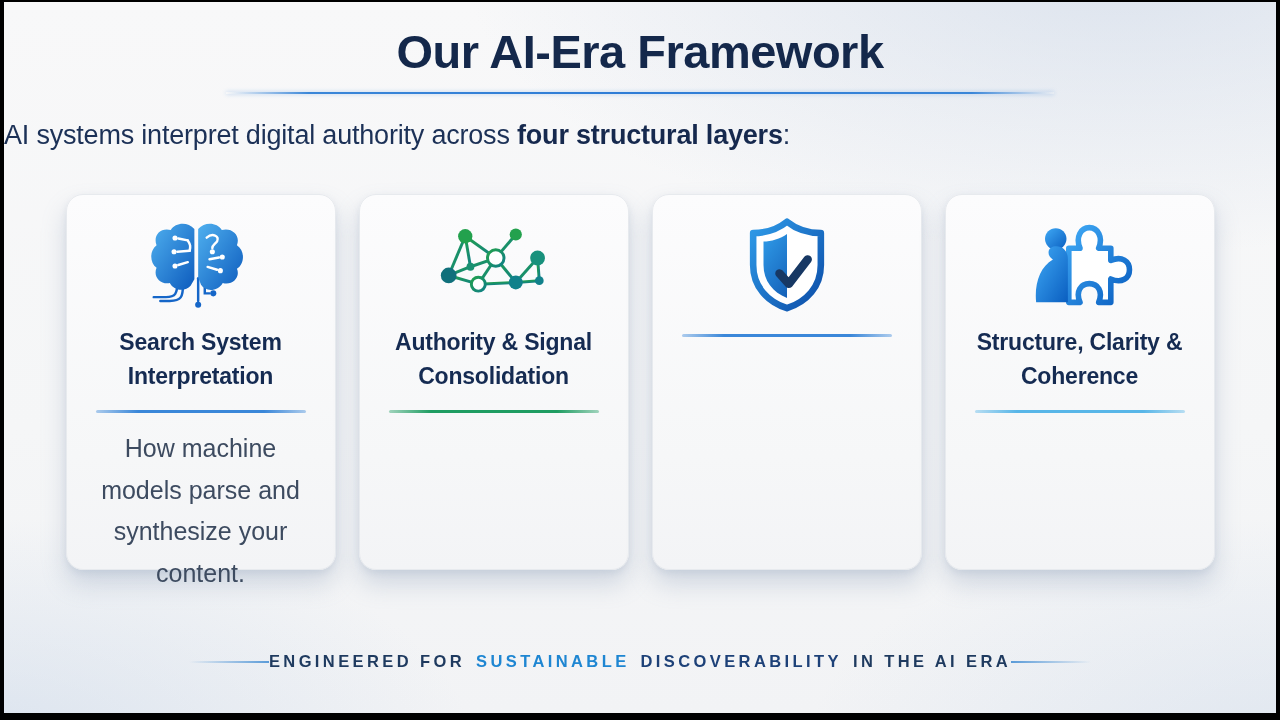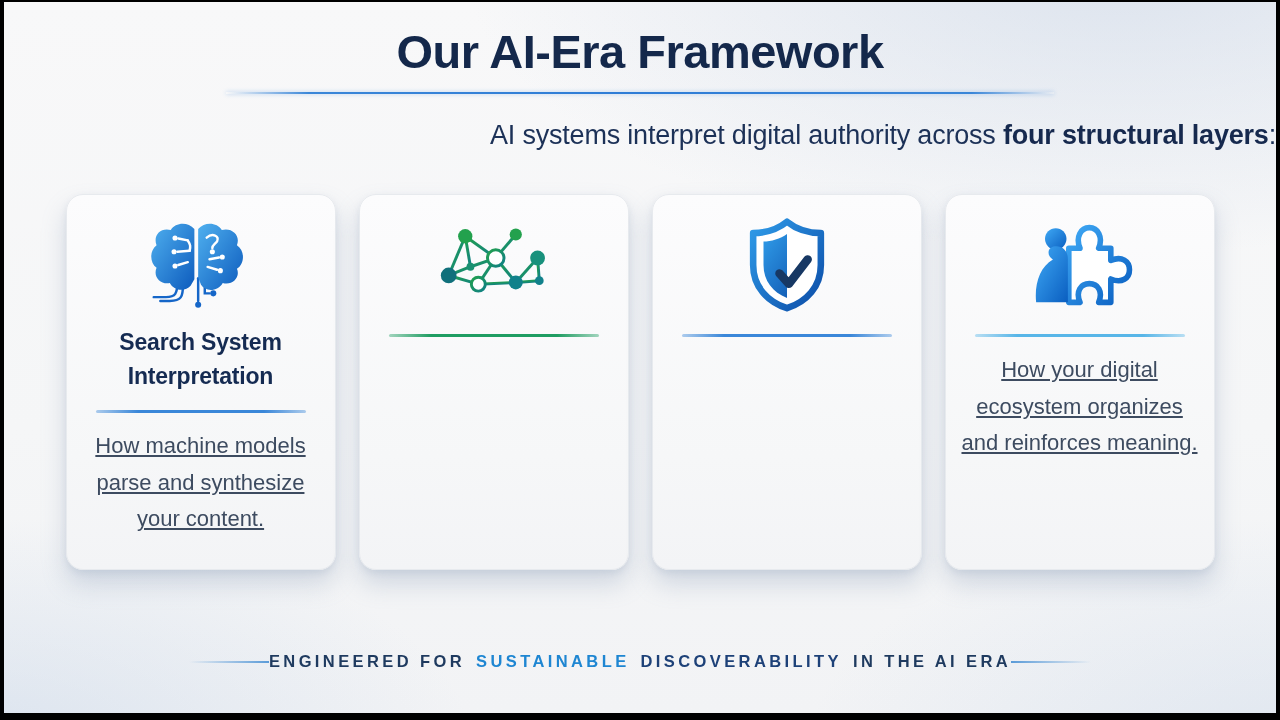--- a/index.html
+++ b/index.html
@@ -18,21 +18,21 @@
     margin-top: 22px; text-align: center;
     font-size: 47px; font-weight: 700; letter-spacing: -0.5px;
     color: #14284b;
   }
   .title-rule {
     width: 828px; height: 2px; margin: 13px auto 0;
     background: linear-gradient(90deg, rgba(46,124,214,0), #3a86d8 10%, #2e7cd6 50%, #3a86d8 90%, rgba(46,124,214,0));
     box-shadow: 0 0 4px rgba(46,124,214,.35);
   }
   .slide-subtitle {
-    margin-top: 26px; text-align: right;
+    margin-top: 26px; text-align: left;
     font-size: 27px; color: #1c3157; letter-spacing: -0.2px;
   }
   .slide-subtitle .bold { font-weight: 700; color: #16294e; }
 
   .cards-row {
     margin-top: 43px;
     display: flex; justify-content: center; gap: 23px;
   }
   .card {
     width: 270px; height: 376px;
@@ -51,21 +51,21 @@
     height: 76px;
     display: flex; align-items: center; justify-content: center;
     font-size: 23px; font-weight: 700; line-height: 1.5;
     color: #152b52; letter-spacing: -0.2px;
   }
   .card-divider {
     width: 210px; height: 3px; border-radius: 2px;
     margin: 13px auto 15px;
   }
   .card-desc {
-    font-size: 22px; line-height: 1.66; color: #3d4b60; text-decoration: underline;
+    font-size: 25px; line-height: 1.66; color: #3d4b60;
   }
 
   .footer {
     position: absolute; left: 0; right: 0; bottom: 42px;
     display: flex; align-items: center; justify-content: center; 
   }
   .footer-rule { width: 80px; height: 2px; }
   .footer-rule.left  { background: linear-gradient(90deg, rgba(90,155,216,0), #5a9bd8); }
   .footer-rule.right { background: linear-gradient(270deg, rgba(90,155,216,0), #5a9bd8); }
   .footer-text {
@@ -160,20 +160,21 @@
           <circle cx="95" cy="15" r="7" fill="#23a14d"></circle>
           <circle cx="120" cy="42" r="8.5" fill="#18917c"></circle>
           <circle cx="18" cy="62" r="9" fill="#10707b"></circle>
           <circle cx="43" cy="52" r="4.5" fill="#199072"></circle>
           <circle cx="95" cy="70" r="8" fill="#11818b"></circle>
           <circle cx="122" cy="68" r="5" fill="#11818b"></circle>
           <circle cx="72" cy="42" r="9.5" fill="#ffffff" stroke="url(#ng)" stroke-width="3.4"></circle>
           <circle cx="52" cy="72" r="8" fill="#ffffff" stroke="url(#ng)" stroke-width="3.4"></circle>
         </svg>
       </div>
+      <div class="card-title">Authority &amp; Signal Consolidation</div>
       <div class="card-divider" style="background: linear-gradient(90deg, rgba(31, 157, 98, 0.4), rgb(31, 157, 98) 20%, rgb(31, 157, 98) 80%, rgba(31, 157, 98, 0.4));"></div>
     </div>
 
     <div class="card">
       <div class="card-icon">
         <svg width="94" height="96" viewBox="0 0 100 100">
           <defs>
             <linearGradient id="sg" x1="0" y1="0" x2="1" y2="1">
               <stop offset="0" stop-color="#2f9be8"></stop>
                 <stop offset="1" stop-color="#0c4da8"></stop>
@@ -197,22 +198,22 @@
             <linearGradient id="pg" x1="0" y1="0" x2="1" y2="1">
               <stop offset="0" stop-color="#3fa9f5"></stop>
                 <stop offset="1" stop-color="#0a5ec0"></stop>
             </linearGradient>
           </defs>
           <path d="M48,32 L60,32 C55,20 61,10 70,10 C79,10 85,20 80,32 L93,32 L93,45 C105,40 113,46 113,55 C113,64 105,70 93,65 L93,90 L80,90 C85,78 79,70 70,70 C61,70 55,78 60,90 L48,90 Z" fill="#ffffff" stroke="url(#pg)" stroke-width="6" stroke-linejoin="round"></path>
           <circle cx="34" cy="22" r="11.5" fill="url(#pg)"></circle>
           <path d="M13,90 C11,70 17,52 31,44 C24,40 25,31 33,30 C41,29 47,35 47,43 L47,90 Z" fill="url(#pg)"></path>
         </svg>
       </div>
+      <div class="card-title">Structure, Clarity &amp; Coherence</div>
       <div class="card-divider" style="background: linear-gradient(90deg, rgba(88, 182, 232, 0.4), rgb(88, 182, 232) 20%, rgb(88, 182, 232) 80%, rgba(88, 182, 232, 0.4));"></div>
-      <div class="card-desc">How your digital ecosystem organizes and reinforces meaning.</div>
     </div>
 
   </div>
 
   <div class="footer">
     <div class="footer-rule left"></div>
     <div class="footer-text">
       <span>ENGINEERED FOR</span><span class="hl-blue">SUSTAINABLE</span><span class="hl-navy">DISCOVERABILITY</span><span>IN THE AI ERA</span>
     </div>
     <div class="footer-rule right"></div>

